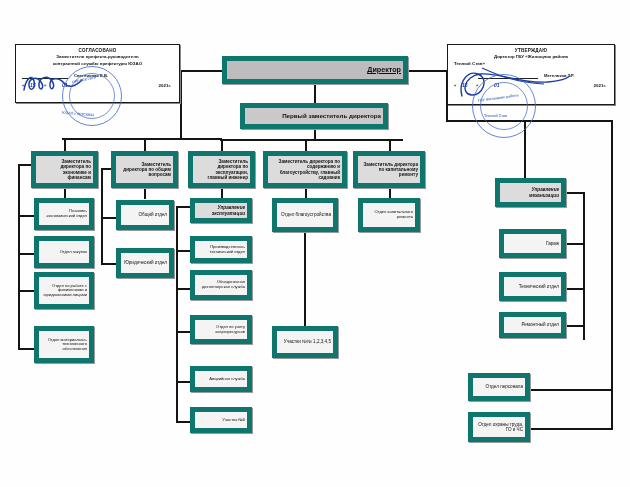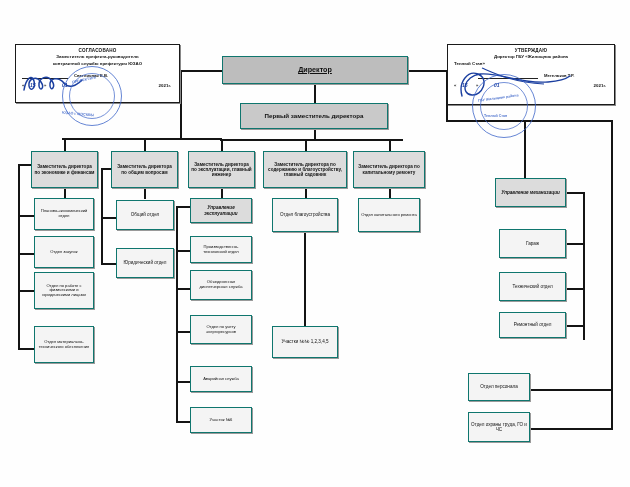--- a/index.html
+++ b/index.html
@@ -12,24 +12,24 @@
     position:relative;
   }
   #sheet{
     position:absolute;left:0;top:0;width:630px;height:487px;
     background:#fefefe;
   }
   
   .box{
     position:absolute;
     box-sizing:border-box;
-    border:1px solid #0f766e;
+    border:5px solid #0f766e;
     background:#f4f4f4;
     display:flex;align-items:center;justify-content:center;
-    text-align:center;
+    text-align:right;
     color:#111;
     line-height:1.12;
     padding:1px 2px;
     z-index:5;
     box-shadow:1px 1px 0 #9a9a9a;
   }
   .box span{display:block;width:100%;}
   .gray{background:#bdbdbd;}
   .midgray{background:#c9c9c9;}
   .lgray{background:#dcdcdc;}

